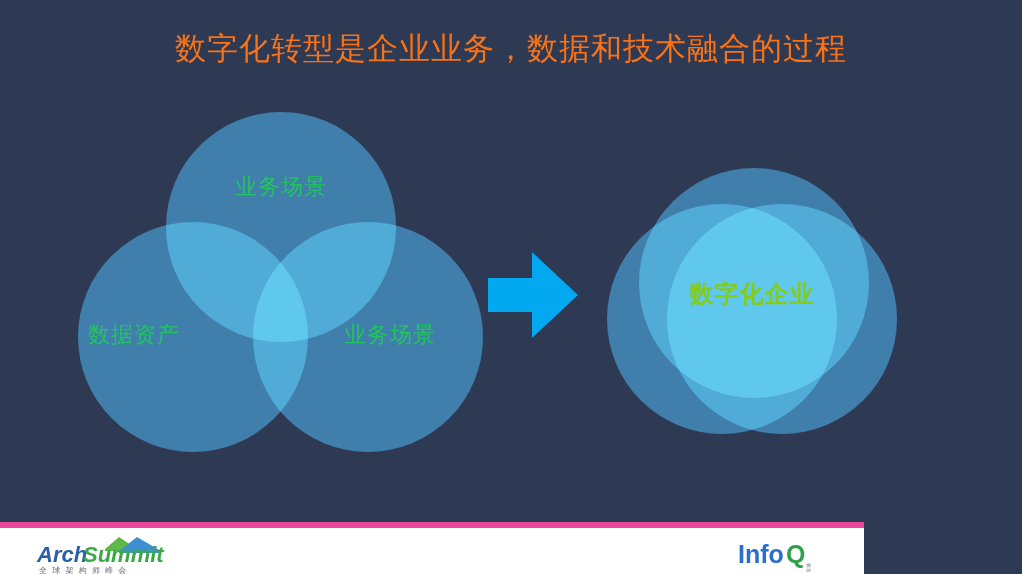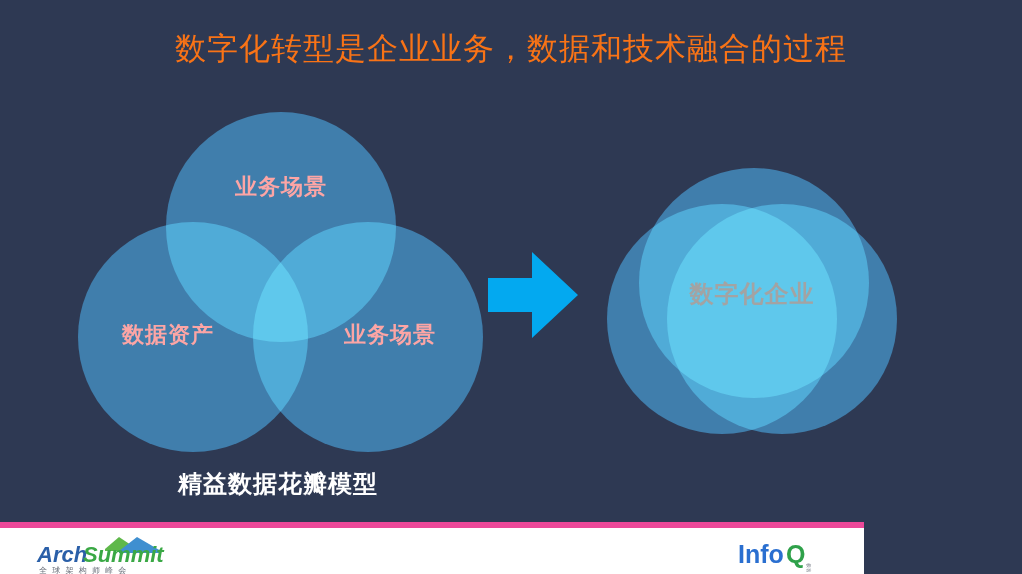--- a/index.html
+++ b/index.html
@@ -61,29 +61,29 @@
   }
   .venn-circle.c-right {
     left: 175px;
     top: 110px;
     width: 230px;
     height: 230px;
     background: #17608f;
   }
   .venn-label {
     position: absolute;
-    color: #fca5a5;
+    color: #22c55e;
     font-size: 22px;
-    font-weight: 700;
+    font-weight: 400;
     white-space: nowrap;
     z-index: 20;
     letter-spacing: 1px;
   }
   .venn-label.l-top   { left: 117px; top: 60px;  width: 172px; text-align: center; }
-  .venn-label.l-left  { left: 10px;  top: 208px; width: 160px; text-align: center; }
+  .venn-label.l-left  { left: 10px;  top: 208px; width: 160px; text-align: left; }
   .venn-label.l-right { left: 232px; top: 208px; width: 160px; text-align: center; }
 
   #venn-caption {
     position: absolute;
     left: 78px;
     top: 468px;
     width: 400px;
     text-align: center;
     color: #ffffff;
     font-size: 24px;
@@ -119,21 +119,21 @@
   }
   .merge-circle.m-top   { left: 32px; top: 0px; }
   .merge-circle.m-left  { left: 0px;  top: 36px; }
   .merge-circle.m-right { left: 60px; top: 36px; }
   #merge-label {
     position: absolute;
     left: 607px;
     top: 278px;
     width: 290px;
     text-align: center;
-    color: #a3a3a3;
+    color: #84cc16;
     font-size: 24px;
     font-weight: 700;
     z-index: 30;
     letter-spacing: 1px;
   }
 
   
   #footer {
     position: absolute;
     left: 0;
@@ -168,21 +168,20 @@
   <div class="venn-group">
     <div class="venn-circle c-top" style="background: rgb(23, 96, 143);"></div>
     <div class="venn-circle c-left" style="background: rgb(23, 96, 143);"></div>
     <div class="venn-circle c-right" style="background: rgb(23, 96, 143);"></div>
 
     <div class="venn-label l-top">业务场景</div>
     <div class="venn-label l-left">数据资产</div>
     <div class="venn-label l-right">业务场景</div>
   </div>
 
-  <div id="venn-caption">精益数据花瓣模型</div>
 
   <svg id="arrow" viewBox="0 0 90 86">
     <polygon points="0,26 44,26 44,0 90,43 44,86 44,60 0,60" fill="#03a9f0"></polygon>
   </svg>
 
   <div class="merge-group">
     <div class="merge-circle m-top" style="background: rgb(23, 96, 143);"></div>
     <div class="merge-circle m-left" style="background: rgb(23, 96, 143);"></div>
     <div class="merge-circle m-right" style="background: rgb(23, 96, 143);"></div>
   </div>

